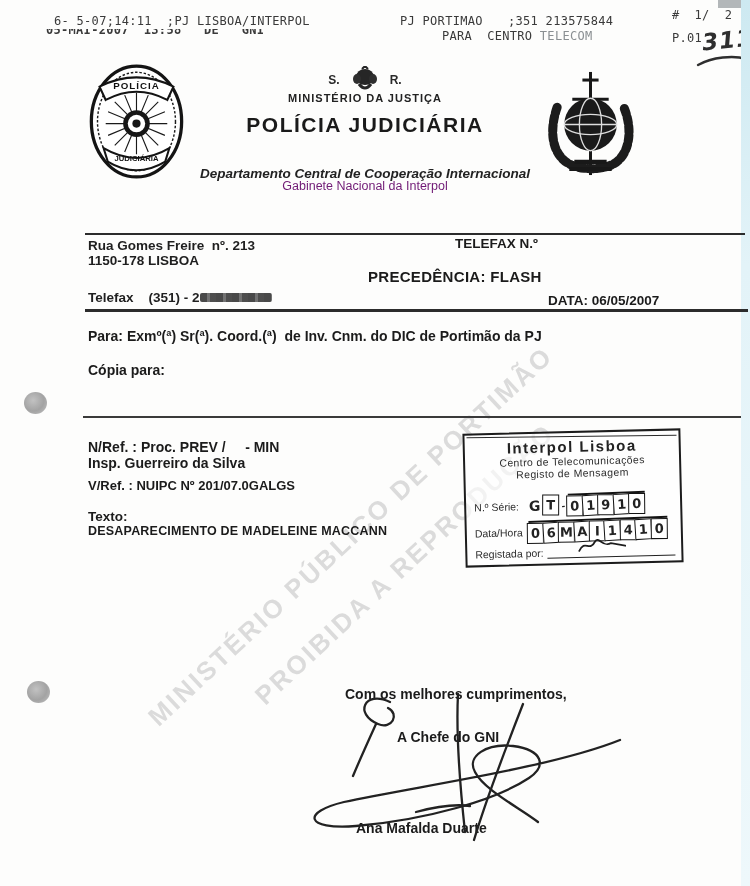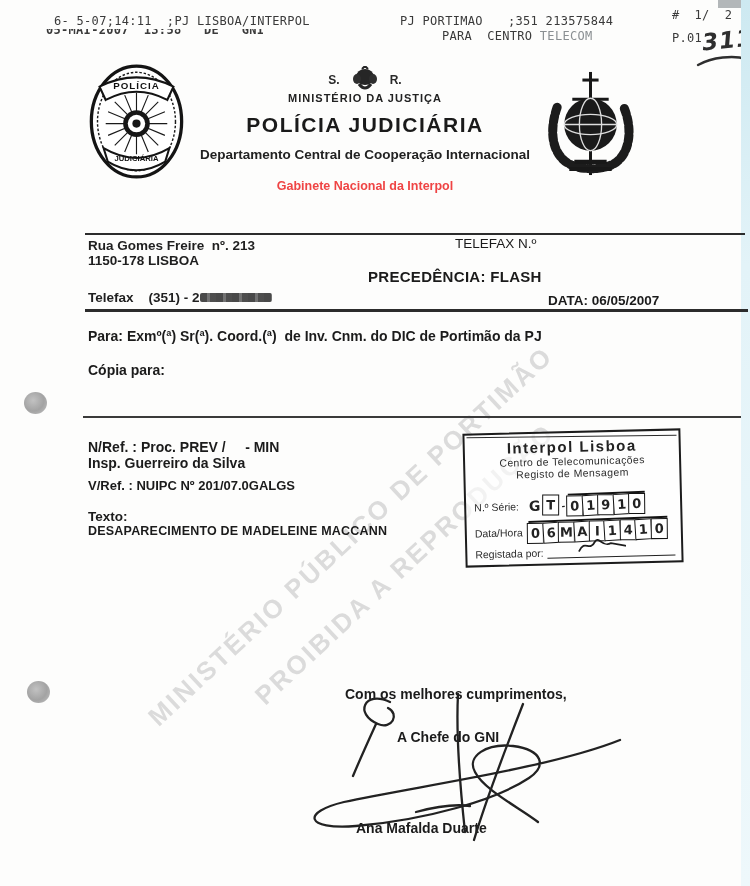--- a/index.html
+++ b/index.html
@@ -17,32 +17,32 @@
   .hand311{
     font-family:"DejaVu Sans", sans-serif; font-weight:bold; font-style:italic;
     font-size:23px; color:#2e2e2e; transform:rotate(-6deg); letter-spacing:1px;
   }
   
   .center-col{left:170px; width:390px; text-align:center;}
   .sr-row{display:flex; align-items:center; justify-content:center; gap:10px; font-size:12px; font-weight:bold; color:#2a2a2a;}
   .ministry{font-size:11px; font-weight:bold; letter-spacing:1px; color:#222;}
   .orgname{font-size:21px; font-weight:bold; letter-spacing:1.5px; color:#1a1a1a;}
   .dept{font-size:13.5px; font-weight:bold; color:#222;}
-  .office{font-size:12.5px; font-weight:bold; color:#ef4444;}
+  .office{font-size:12.5px; font-weight:normal; color:#701a75;}
   
   .hr{background:#2c2c2c; height:2px;}
   .hr-thin{background:#3a3a3a; height:1.5px;}
   
   .addr{font-size:13.5px; font-weight:bold; color:#1f1f1f; line-height:15px; white-space:pre;}
   .redact{
     display:inline-block; vertical-align:middle; height:9px; border-radius:2px; opacity:.8;
     background:repeating-linear-gradient(90deg,#1c1c1c 0 7px,#4f4f4f 7px 10px,#222 10px 16px);
     transform:translateY(-1px);
   }
-  .telefax-label{font-size:13.5px; font-weight:normal;}
+  .telefax-label{font-size:13.5px; font-weight:bold;}
   .preced{font-size:15px; font-weight:bold; letter-spacing:.3px;}
   .datef{font-size:13.5px; font-weight:bold;}
   .para-line{font-size:14px; font-weight:bold; white-space:pre;}
   .ref{font-size:14px; font-weight:bold; line-height:16px; white-space:pre;margin-top:9px;}
   .vref{font-size:13px; font-weight:bold;}
   .texto{font-size:13.5px; font-weight:bold;}
   .subject{font-size:12.5px; font-weight:bold; letter-spacing:.2px;}
   
   .stamp{
     left:464px; top:431px; width:214px; height:130px;
@@ -133,21 +133,21 @@
       <ellipse cx="15" cy="11" rx="9" ry="8" fill="#262626"></ellipse>
       <ellipse cx="7" cy="13" rx="4" ry="5" fill="#2e2e2e"></ellipse>
       <ellipse cx="23" cy="13" rx="4" ry="5" fill="#2e2e2e"></ellipse>
       <path d="M9,18 Q15,26 21,18" stroke="#262626" stroke-width="3" fill="none"></path>
       <path d="M12,3 L15,0 L18,3" stroke="#262626" stroke-width="2" fill="none"></path>
     </svg>
     <span>R.</span>
   </div>
   <div class="abs center-col orgname" style="top:113px;">POLÍCIA JUDICIÁRIA</div>
   <div class="abs center-col ministry" style="top:92px;">MINISTÉRIO DA JUSTIÇA</div>
-  <div class="abs center-col dept" style="top:147px;">Departamento Central de Cooperação Internacional</div>
+  <div class="abs center-col dept" style="top:166px;font-style:italic;">Departamento Central de Cooperação Internacional</div>
   <div class="abs center-col office" style="top:179px;">Gabinete Nacional da Interpol</div>
 
   <svg class="abs" style="left:543px; top:70px;" width="96" height="108" viewBox="0 0 95 105">
     <path d="M47,1 L47,103" stroke="#181818" stroke-width="3"></path>
     <path d="M39,9 L55,9" stroke="#181818" stroke-width="3"></path>
     <path d="M14,36 C5,62 10,85 28,93 C40,98 56,98 68,93 C85,85 90,60 80,36" fill="none" stroke="#1c1c1c" stroke-width="9" stroke-linecap="round" stroke-dasharray="6,3"></path>
     <path d="M29,28 L65,28" stroke="#181818" stroke-width="3"></path>
     <circle cx="47" cy="53" r="26" fill="#1a1a1a"></circle>
     <g stroke="#dedede" stroke-width="1.3" fill="none">
       <ellipse cx="47" cy="53" rx="26" ry="10"></ellipse>

